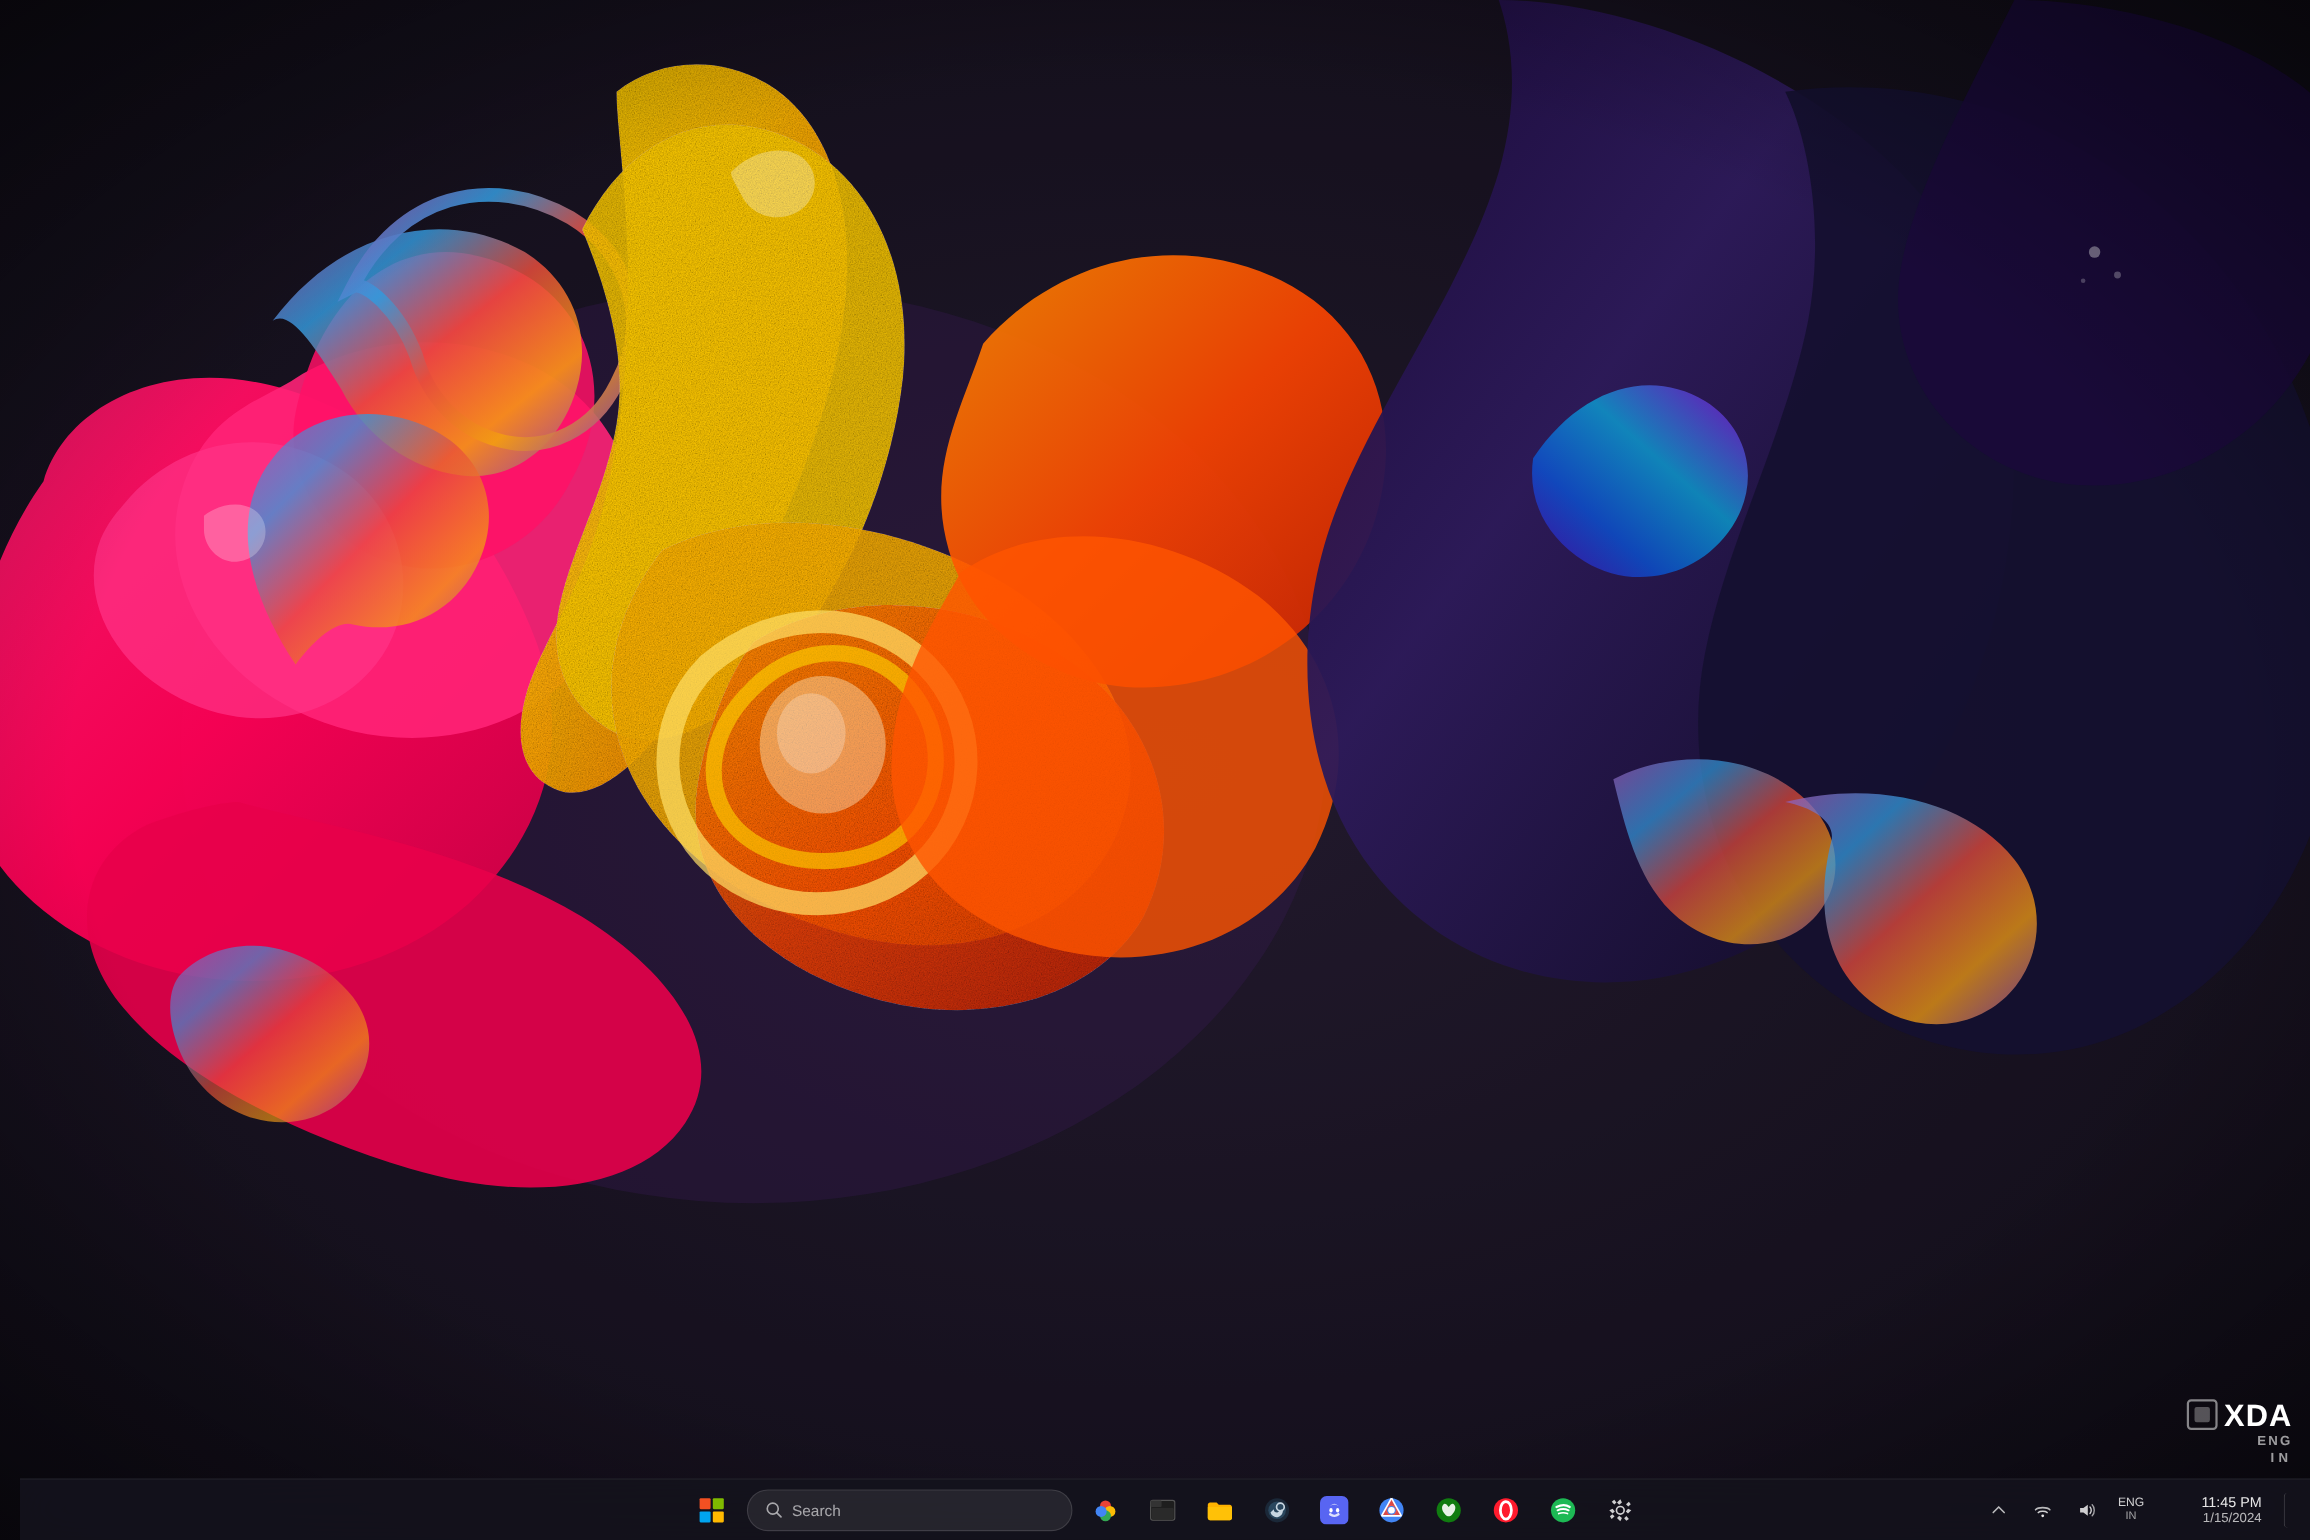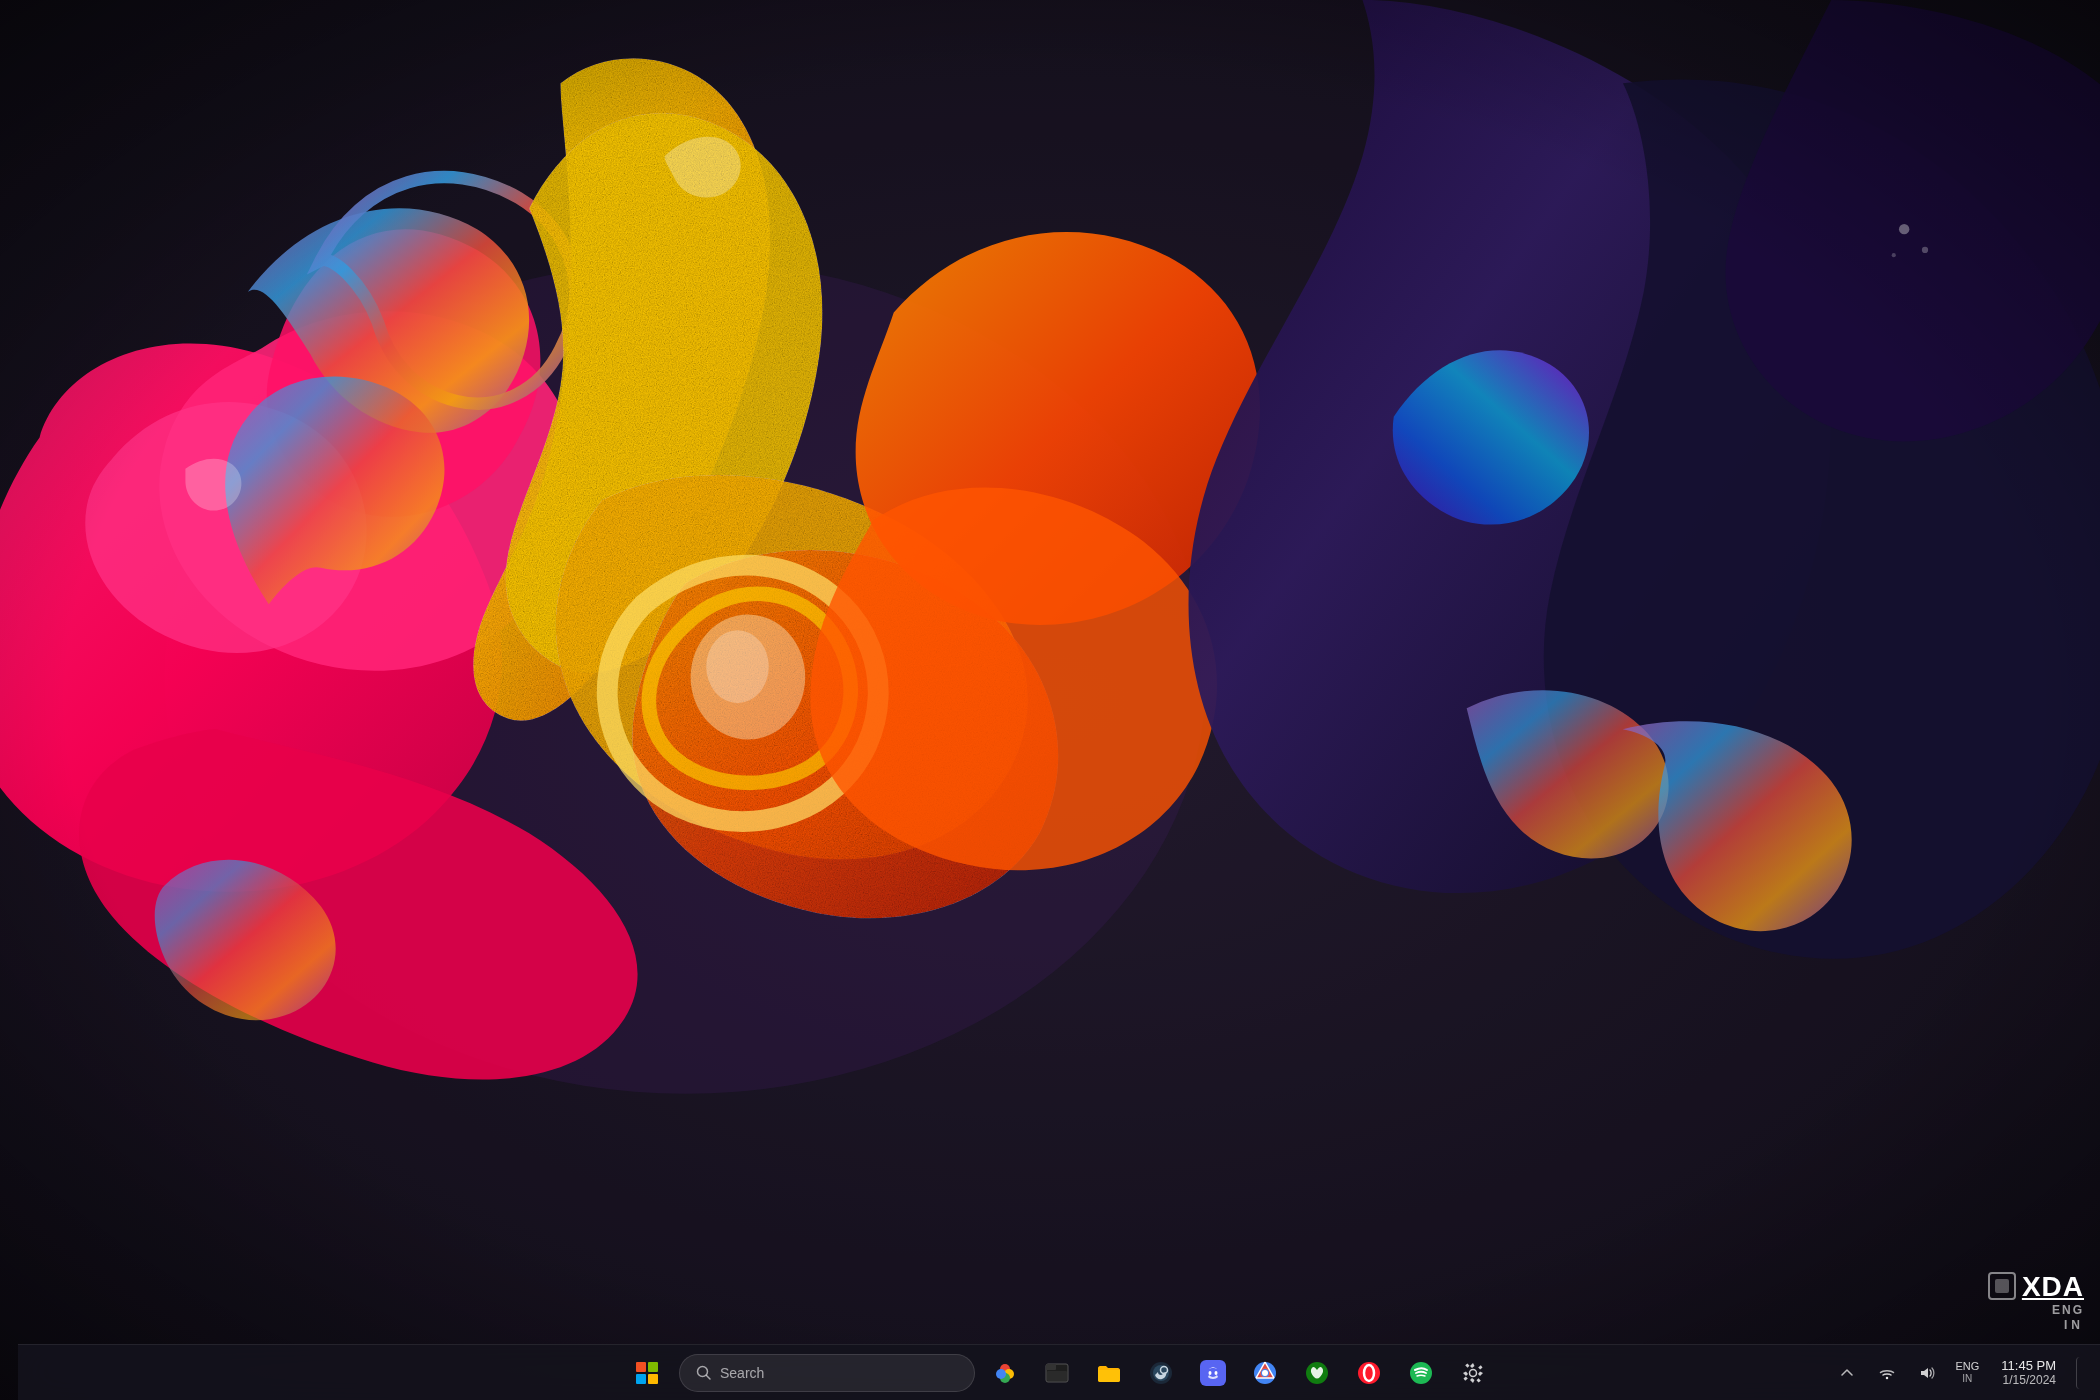--- a/index.html
+++ b/index.html
@@ -171,20 +171,21 @@
       flex-direction: column;
       align-items: flex-end;
       padding: 0 8px;
       cursor: pointer;
       border-radius: 4px;
     }
 
     .clock-time {
       font-size: 13px;
       color: rgba(255,255,255,0.9);
+      margin-left: 30px;
     }
 
     .clock-date {
       font-size: 12px;
       color: rgba(255,255,255,0.7);
     }
 
     
     .win-logo {
       display: grid;
@@ -395,21 +396,21 @@
       </radialGradient>
       <rect width="2100" height="1344" fill="url(#vignette)"></rect>
     </svg>
   </div>
 
   <div class="xda-logo">
     <div style="display:flex; align-items:center; gap:4px; justify-content:flex-end;">
       <div style="width:28px; height:28px; border:2px solid rgba(255,255,255,0.5); border-radius:4px; display:flex; align-items:center; justify-content:center; margin-right:2px;">
         <div style="width:14px; height:14px; background: rgba(255,255,255,0.3); border-radius:2px;"></div>
       </div>
-      <div class="xda-main" style="font-size:28px; font-weight:900; color:white; letter-spacing:1px;text-decoration:underline;">XDA</div>
+      <div class="xda-main" style="font-size:28px; font-weight:900; color:white; letter-spacing:1px;">XDA</div>
     </div>
     <div class="eng-in" style="font-size:12px; color:rgba(255,255,255,0.6); letter-spacing:2px;">ENG</div>
     <div class="eng-in" style="font-size:12px; color:rgba(255,255,255,0.6); letter-spacing:4px;">IN</div>
   </div>
 
   <div id="taskbar">
 
     <div id="taskbar-left">
     </div>
 

